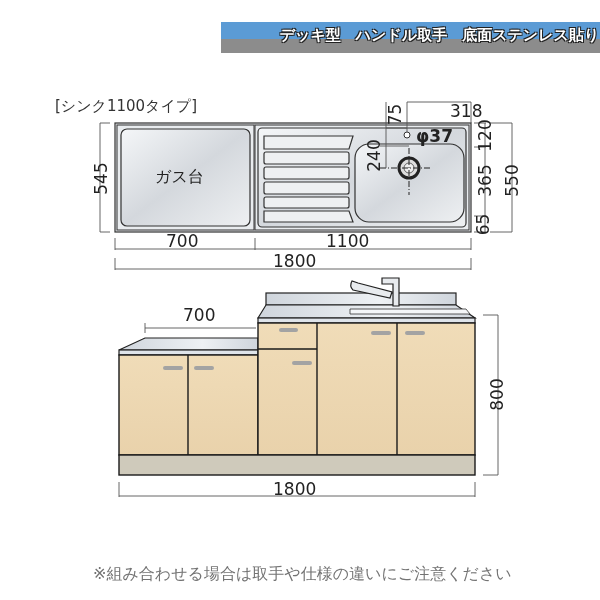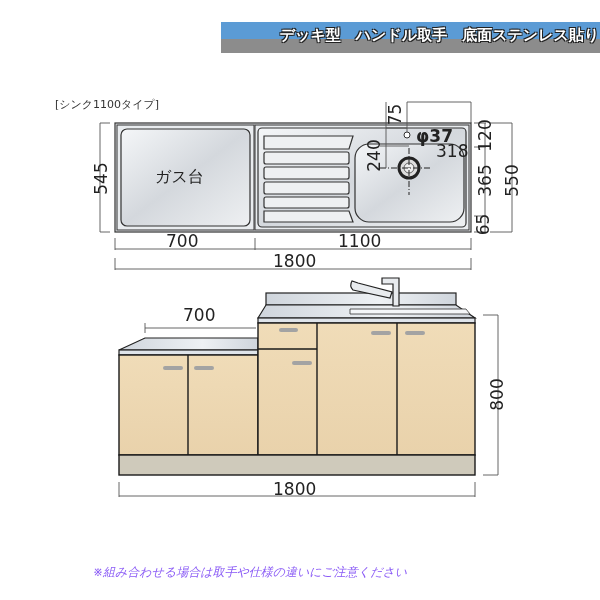--- a/index.html
+++ b/index.html
@@ -141,35 +141,35 @@
       <line x1="145" y1="328" x2="256" y2="328"></line>
       <line x1="145" y1="323" x2="145" y2="333"></line>
       <polyline points="483,315 498,315 498,475 483,475"></polyline>
       <line x1="119" y1="482" x2="119" y2="497"></line>
       <line x1="475" y1="482" x2="475" y2="497"></line>
       <line x1="119" y1="496" x2="475" y2="496"></line>
     </g>
   </g>
 </svg>
 
-<div class="abs label-small" style="left:55px; top:97px; font-size:11px;">[シンク1100タイプ]</div>
+<div class="abs label-small" style="left:55px; top:97px; font-size:15px;">[シンク1100タイプ]</div>
 <div class="abs" style="left:155px; top:167px; font-size:16px;">ガス台</div>
 
 <div class="abs dim vtext" style="left:85px; top:170px;">545</div>
 <div class="abs dim" style="left:166px; top:233px;">700</div>
-<div class="abs dim" style="left:338px; top:233px;">1100</div>
+<div class="abs dim" style="left:326px; top:233px;">1100</div>
 <div class="abs dim" style="left:273px; top:253px;">1800</div>
 
-<div class="abs dim" style="left:436px; top:103px;margin-top:40px;">318</div>
+<div class="abs dim" style="left:450px; top:103px;">318</div>
 <div class="abs dim vtext" style="left:385px; top:106px;">75</div>
 <div class="abs dim" style="left:416px; top:128px;font-weight:bold;">φ37</div>
 <div class="abs dim vtext" style="left:358px; top:147px;">240</div>
 
 <div class="abs dim vtext" style="left:469px; top:127px;">120</div>
 <div class="abs dim vtext" style="left:469px; top:172px;">365</div>
 <div class="abs dim vtext" style="left:473px; top:216px;">65</div>
 <div class="abs dim vtext" style="left:496px; top:172px;">550</div>
 
 <div class="abs dim" style="left:183px; top:307px;">700</div>
 <div class="abs dim vtext" style="left:481px; top:386px;">800</div>
 <div class="abs dim" style="left:273px; top:481px;">1800</div>
 
-<div class="abs" style="left:93px; top:564px; font-size:12px; color:#8b5cf6;font-style:italic;">※組み合わせる場合は取手や仕様の違いにご注意ください</div>
+<div class="abs" style="left:93px; top:564px; font-size:16px; color:#737373;">※組み合わせる場合は取手や仕様の違いにご注意ください</div>
 
 </body></html>

